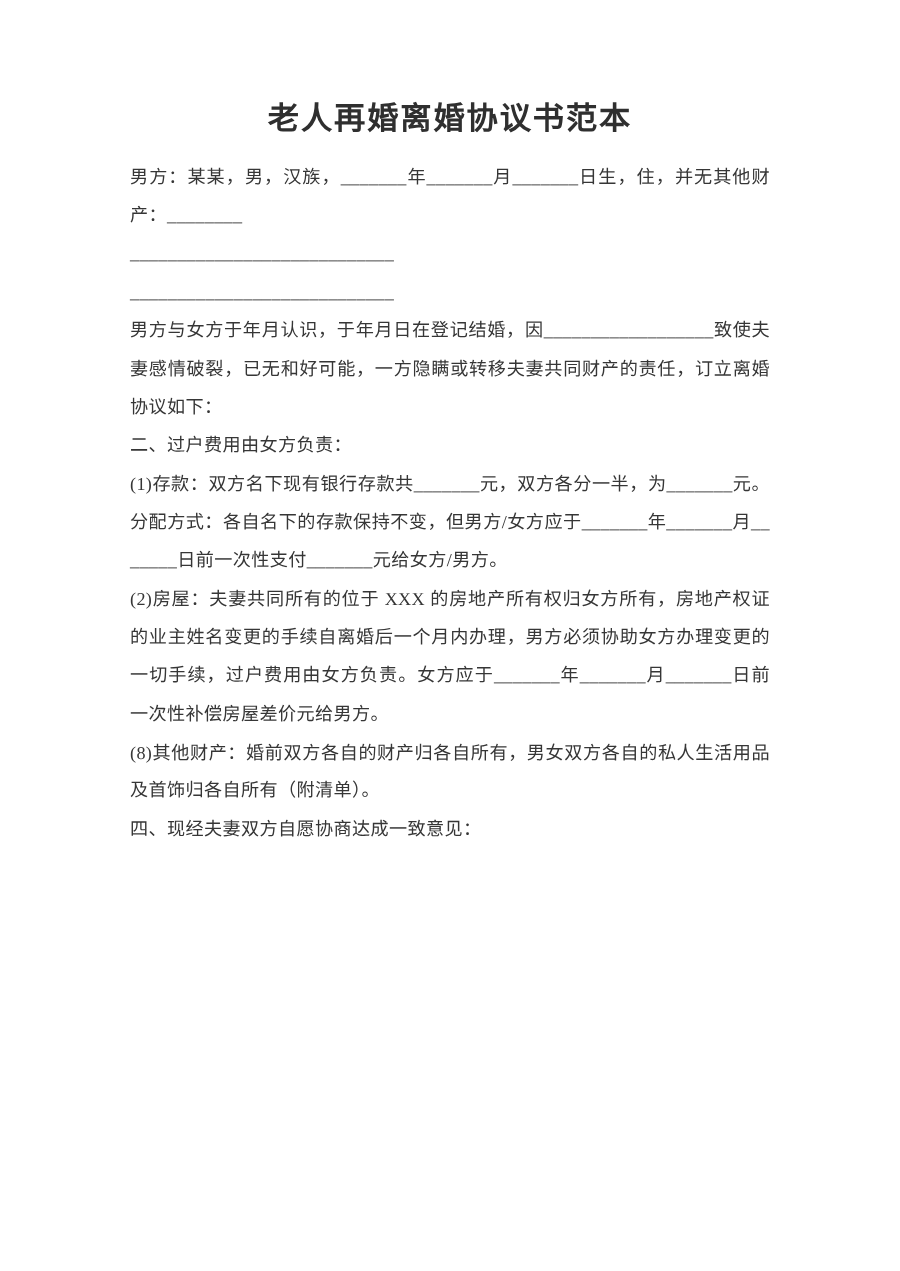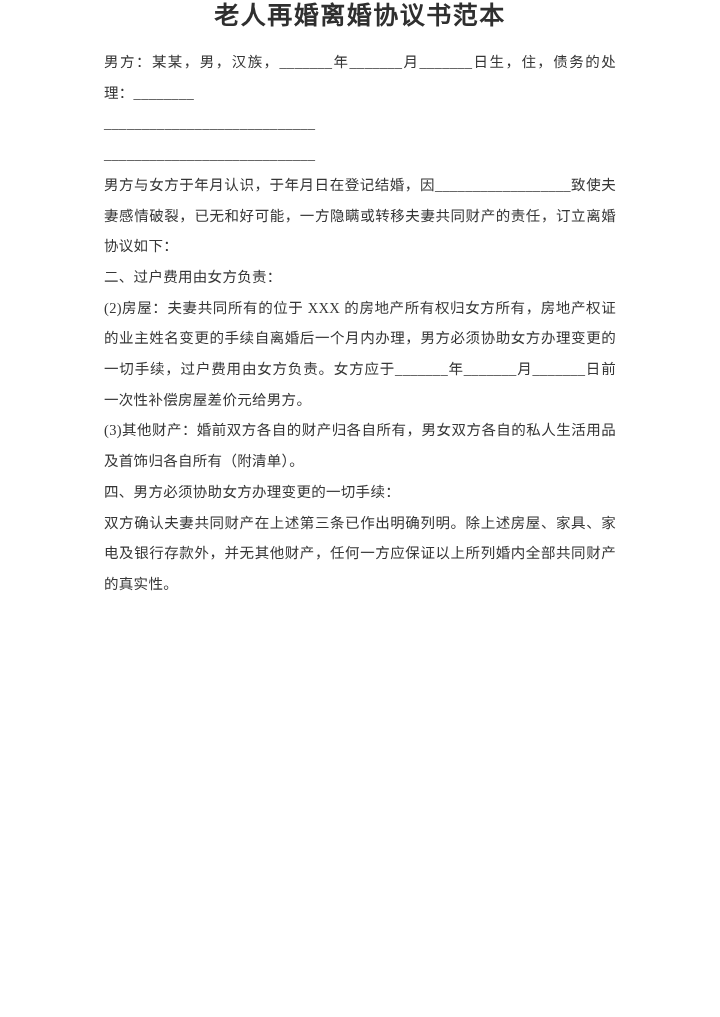--- a/index.html
+++ b/index.html
@@ -12,20 +12,21 @@
     width: 720px;
     height: 1017px;
     background: #ffffff;
     color: #333333;
     font-family: "Liberation Serif", "DejaVu Serif", serif;
     overflow: hidden;
     box-sizing: border-box;
   }
   .doc-title {
     margin: 0;
+    padding-top: 80px;
     text-align: center;
     font-size: 25px;
     line-height: 32px;
     font-weight: bold;
     letter-spacing: 1.5px;
     color: #2f2f2f;
   }
   .doc-body {
     width: 512px;
     margin-left: 104px;
@@ -41,23 +42,23 @@
     padding: 0;
     word-break: break-all;
   }
 </style>
 </head>
 <body>
 
 <div class="page">
   <h1 class="doc-title">老人再婚离婚协议书范本</h1>
   <div class="doc-body">
-    <p>男方：某某，男，汉族，_______年_______月_______日生，住，债务的处理：________</p>
+    <p>男方：某某，男，汉族，_______年_______月_______日生，住，并无其他财产：________</p>
     <p>____________________________</p>
     <p>____________________________</p>
     <p>男方与女方于年月认识，于年月日在登记结婚，因__________________致使夫妻感情破裂，已无和好可能，一方隐瞒或转移夫妻共同财产的责任，订立离婚协议如下：</p>
     <p>二、过户费用由女方负责：</p>
+    <p>(1)存款：双方名下现有银行存款共_______元，双方各分一半，为_______元。分配方式：各自名下的存款保持不变，但男方/女方应于_______年_______月_______日前一次性支付_______元给女方/男方。</p>
     <p>(2)房屋：夫妻共同所有的位于 XXX 的房地产所有权归女方所有，房地产权证的业主姓名变更的手续自离婚后一个月内办理，男方必须协助女方办理变更的一切手续，过户费用由女方负责。女方应于_______年_______月_______日前一次性补偿房屋差价元给男方。</p>
-    <p>(3)其他财产：婚前双方各自的财产归各自所有，男女双方各自的私人生活用品及首饰归各自所有（附清单）。</p>
-    <p>四、男方必须协助女方办理变更的一切手续：</p>
-    <p>双方确认夫妻共同财产在上述第三条已作出明确列明。除上述房屋、家具、家电及银行存款外，并无其他财产，任何一方应保证以上所列婚内全部共同财产的真实性。</p>
+    <p>(8)其他财产：婚前双方各自的财产归各自所有，男女双方各自的私人生活用品及首饰归各自所有（附清单）。</p>
+    <p>四、现经夫妻双方自愿协商达成一致意见：</p>
   </div>
 </div>
 
 </body></html>

